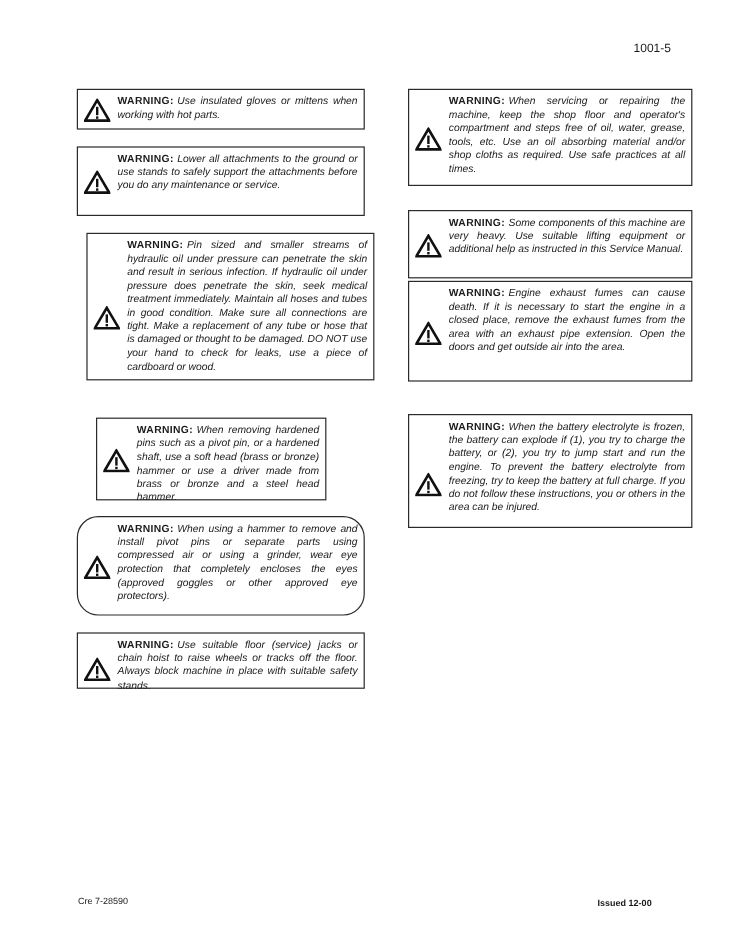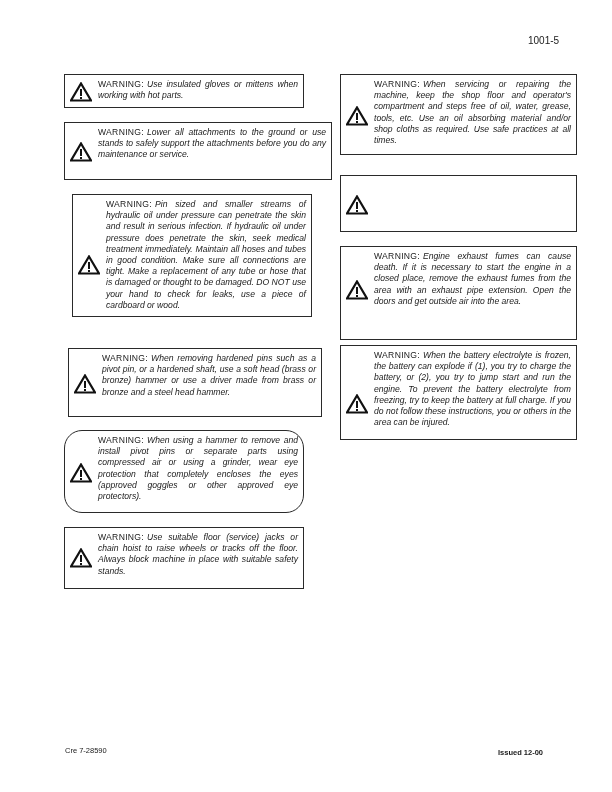--- a/index.html
+++ b/index.html
@@ -7,40 +7,40 @@
          font-family: "Liberation Sans", sans-serif; color: #1a1a1a; }
   .page-number { position: absolute; top: 35px; left: 528px; font-size: 10px; }
   .footer-left { position: absolute; top: 746px; left: 65px; font-size: 7.5px; }
   .footer-right { position: absolute; top: 748px; left: 498px; font-size: 7.5px; font-weight: bold; }
   .warn { position: absolute; border: 1.3px solid #2a2a2a; background: #fff;
           box-sizing: border-box; }
   .warn .icon { position: absolute; left: 5px; width: 22px; height: 20px; }
   .warn .icon svg { width: 22px; height: 20px; display: block; }
   .warn .text { position: absolute; left: 33px; right: 5px; top: 4px;
                 font-size: 8.6px; line-height: 11.2px; text-align: justify; }
-  .warn .label { font-style: normal; font-weight: normal; letter-spacing: 0.3px; margin-right: 3px; }
+  .warn .label { font-style: normal; font-weight: bold; letter-spacing: 0.3px; margin-right: 3px; }
   .warn .body { font-style: italic; }
 </style>
 </head>
 <body>
 
 <div class="page-number">1001-5</div>
 
 <div class="warn" style="left:64px; top:74px; width:240px; height:34px;">
   <span class="icon" style="top:7px;">
     <svg viewBox="0 0 22 20">
         <path d="M11 1.5 L21 18.5 L1 18.5 Z" fill="none" stroke="#111" stroke-width="2.2" stroke-linejoin="miter"></path>
         <rect x="10" y="7" width="2" height="7" fill="#111"></rect>
         <rect x="10" y="15" width="2" height="2" fill="#111"></rect>
       </svg>
   </span>
   <div class="text"><span class="label">WARNING:</span><span class="body">Use insulated gloves or mittens when working with hot parts.</span></div>
 </div>
 
-<div class="warn" style="left:64px; top:122px; width:268px; height:58px;">
+<div class="warn" style="left:64px; top:122px; width:240px; height:58px;">
   <span class="icon" style="top:19px;">
     <svg viewBox="0 0 22 20">
         <path d="M11 1.5 L21 18.5 L1 18.5 Z" fill="none" stroke="#111" stroke-width="2.2"></path>
         <rect x="10" y="7" width="2" height="7" fill="#111"></rect>
         <rect x="10" y="15" width="2" height="2" fill="#111"></rect>
       </svg>
   </span>
   <div class="text"><span class="label">WARNING:</span><span class="body">Lower all attachments to the ground or use stands to safely support the attachments before you do any maintenance or service.</span></div>
 </div>
 
@@ -48,21 +48,21 @@
   <span class="icon" style="top:60px;">
     <svg viewBox="0 0 22 20">
         <path d="M11 1.5 L21 18.5 L1 18.5 Z" fill="none" stroke="#111" stroke-width="2.2"></path>
         <rect x="10" y="7" width="2" height="7" fill="#111"></rect>
         <rect x="10" y="15" width="2" height="2" fill="#111"></rect>
       </svg>
   </span>
   <div class="text"><span class="label">WARNING:</span><span class="body">Pin sized and smaller streams of hydraulic oil under pressure can penetrate the skin and result in serious infection. If hydraulic oil under pressure does penetrate the skin, seek medical treatment immediately. Maintain all hoses and tubes in good condition. Make sure all connections are tight. Make a replacement of any tube or hose that is damaged or thought to be damaged. DO NOT use your hand to check for leaks, use a piece of cardboard or wood.</span></div>
 </div>
 
-<div class="warn" style="left:68px; top:348px; width:254px; height:69px;">
+<div class="warn" style="left:80px; top:348px; width:192px; height:69px;">
   <span class="icon" style="top:25px;">
     <svg viewBox="0 0 22 20">
         <path d="M11 1.5 L21 18.5 L1 18.5 Z" fill="none" stroke="#111" stroke-width="2.2"></path>
         <rect x="10" y="7" width="2" height="7" fill="#111"></rect>
         <rect x="10" y="15" width="2" height="2" fill="#111"></rect>
       </svg>
   </span>
   <div class="text"><span class="label">WARNING:</span><span class="body">When removing hardened pins such as a pivot pin, or a hardened shaft, use a soft head (brass or bronze) hammer or use a driver made from brass or bronze and a steel head hammer.</span></div>
 </div>
 
@@ -70,21 +70,21 @@
   <span class="icon" style="top:32px;">
     <svg viewBox="0 0 22 20">
         <path d="M11 1.5 L21 18.5 L1 18.5 Z" fill="none" stroke="#111" stroke-width="2.2"></path>
         <rect x="10" y="7" width="2" height="7" fill="#111"></rect>
         <rect x="10" y="15" width="2" height="2" fill="#111"></rect>
       </svg>
   </span>
   <div class="text"><span class="label">WARNING:</span><span class="body">When using a hammer to remove and install pivot pins or separate parts using compressed air or using a grinder, wear eye protection that completely encloses the eyes (approved goggles or other approved eye protectors).</span></div>
 </div>
 
-<div class="warn" style="left:64px; top:527px; width:240px; height:62px;">
+<div class="warn" style="left:64px; top:527px; width:240px; height:47px;">
   <span class="icon" style="top:20px;">
     <svg viewBox="0 0 22 20">
         <path d="M11 1.5 L21 18.5 L1 18.5 Z" fill="none" stroke="#111" stroke-width="2.2"></path>
         <rect x="10" y="7" width="2" height="7" fill="#111"></rect>
         <rect x="10" y="15" width="2" height="2" fill="#111"></rect>
       </svg>
   </span>
   <div class="text"><span class="label">WARNING:</span><span class="body">Use suitable floor (service) jacks or chain hoist to raise wheels or tracks off the floor. Always block machine in place with suitable safety stands.</span></div>
 </div>
 
@@ -100,23 +100,24 @@
 </div>
 
 <div class="warn" style="left:340px; top:175px; width:237px; height:57px;">
   <span class="icon" style="top:19px;">
     <svg viewBox="0 0 22 20">
         <path d="M11 1.5 L21 18.5 L1 18.5 Z" fill="none" stroke="#111" stroke-width="2.2"></path>
         <rect x="10" y="7" width="2" height="7" fill="#111"></rect>
         <rect x="10" y="15" width="2" height="2" fill="#111"></rect>
       </svg>
   </span>
+  <div class="text"><span class="label">WARNING:</span><span class="body">Some components of this machine are very heavy. Use suitable lifting equipment or additional help as instructed in this Service Manual.</span></div>
 </div>
 
-<div class="warn" style="left:340px; top:246px; width:237px; height:94px;padding-left:44px;">
+<div class="warn" style="left:340px; top:234px; width:237px; height:84px;padding-left:44px;">
   <span class="icon" style="top:33px;">
     <svg viewBox="0 0 22 20">
         <path d="M11 1.5 L21 18.5 L1 18.5 Z" fill="none" stroke="#111" stroke-width="2.2"></path>
         <rect x="10" y="7" width="2" height="7" fill="#111"></rect>
         <rect x="10" y="15" width="2" height="2" fill="#111"></rect>
       </svg>
   </span>
   <div class="text"><span class="label">WARNING:</span><span class="body">Engine exhaust fumes can cause death. If it is necessary to start the engine in a closed place, remove the exhaust fumes from the area with an exhaust pipe extension. Open the doors and get outside air into the area.</span></div>
 </div>
 

